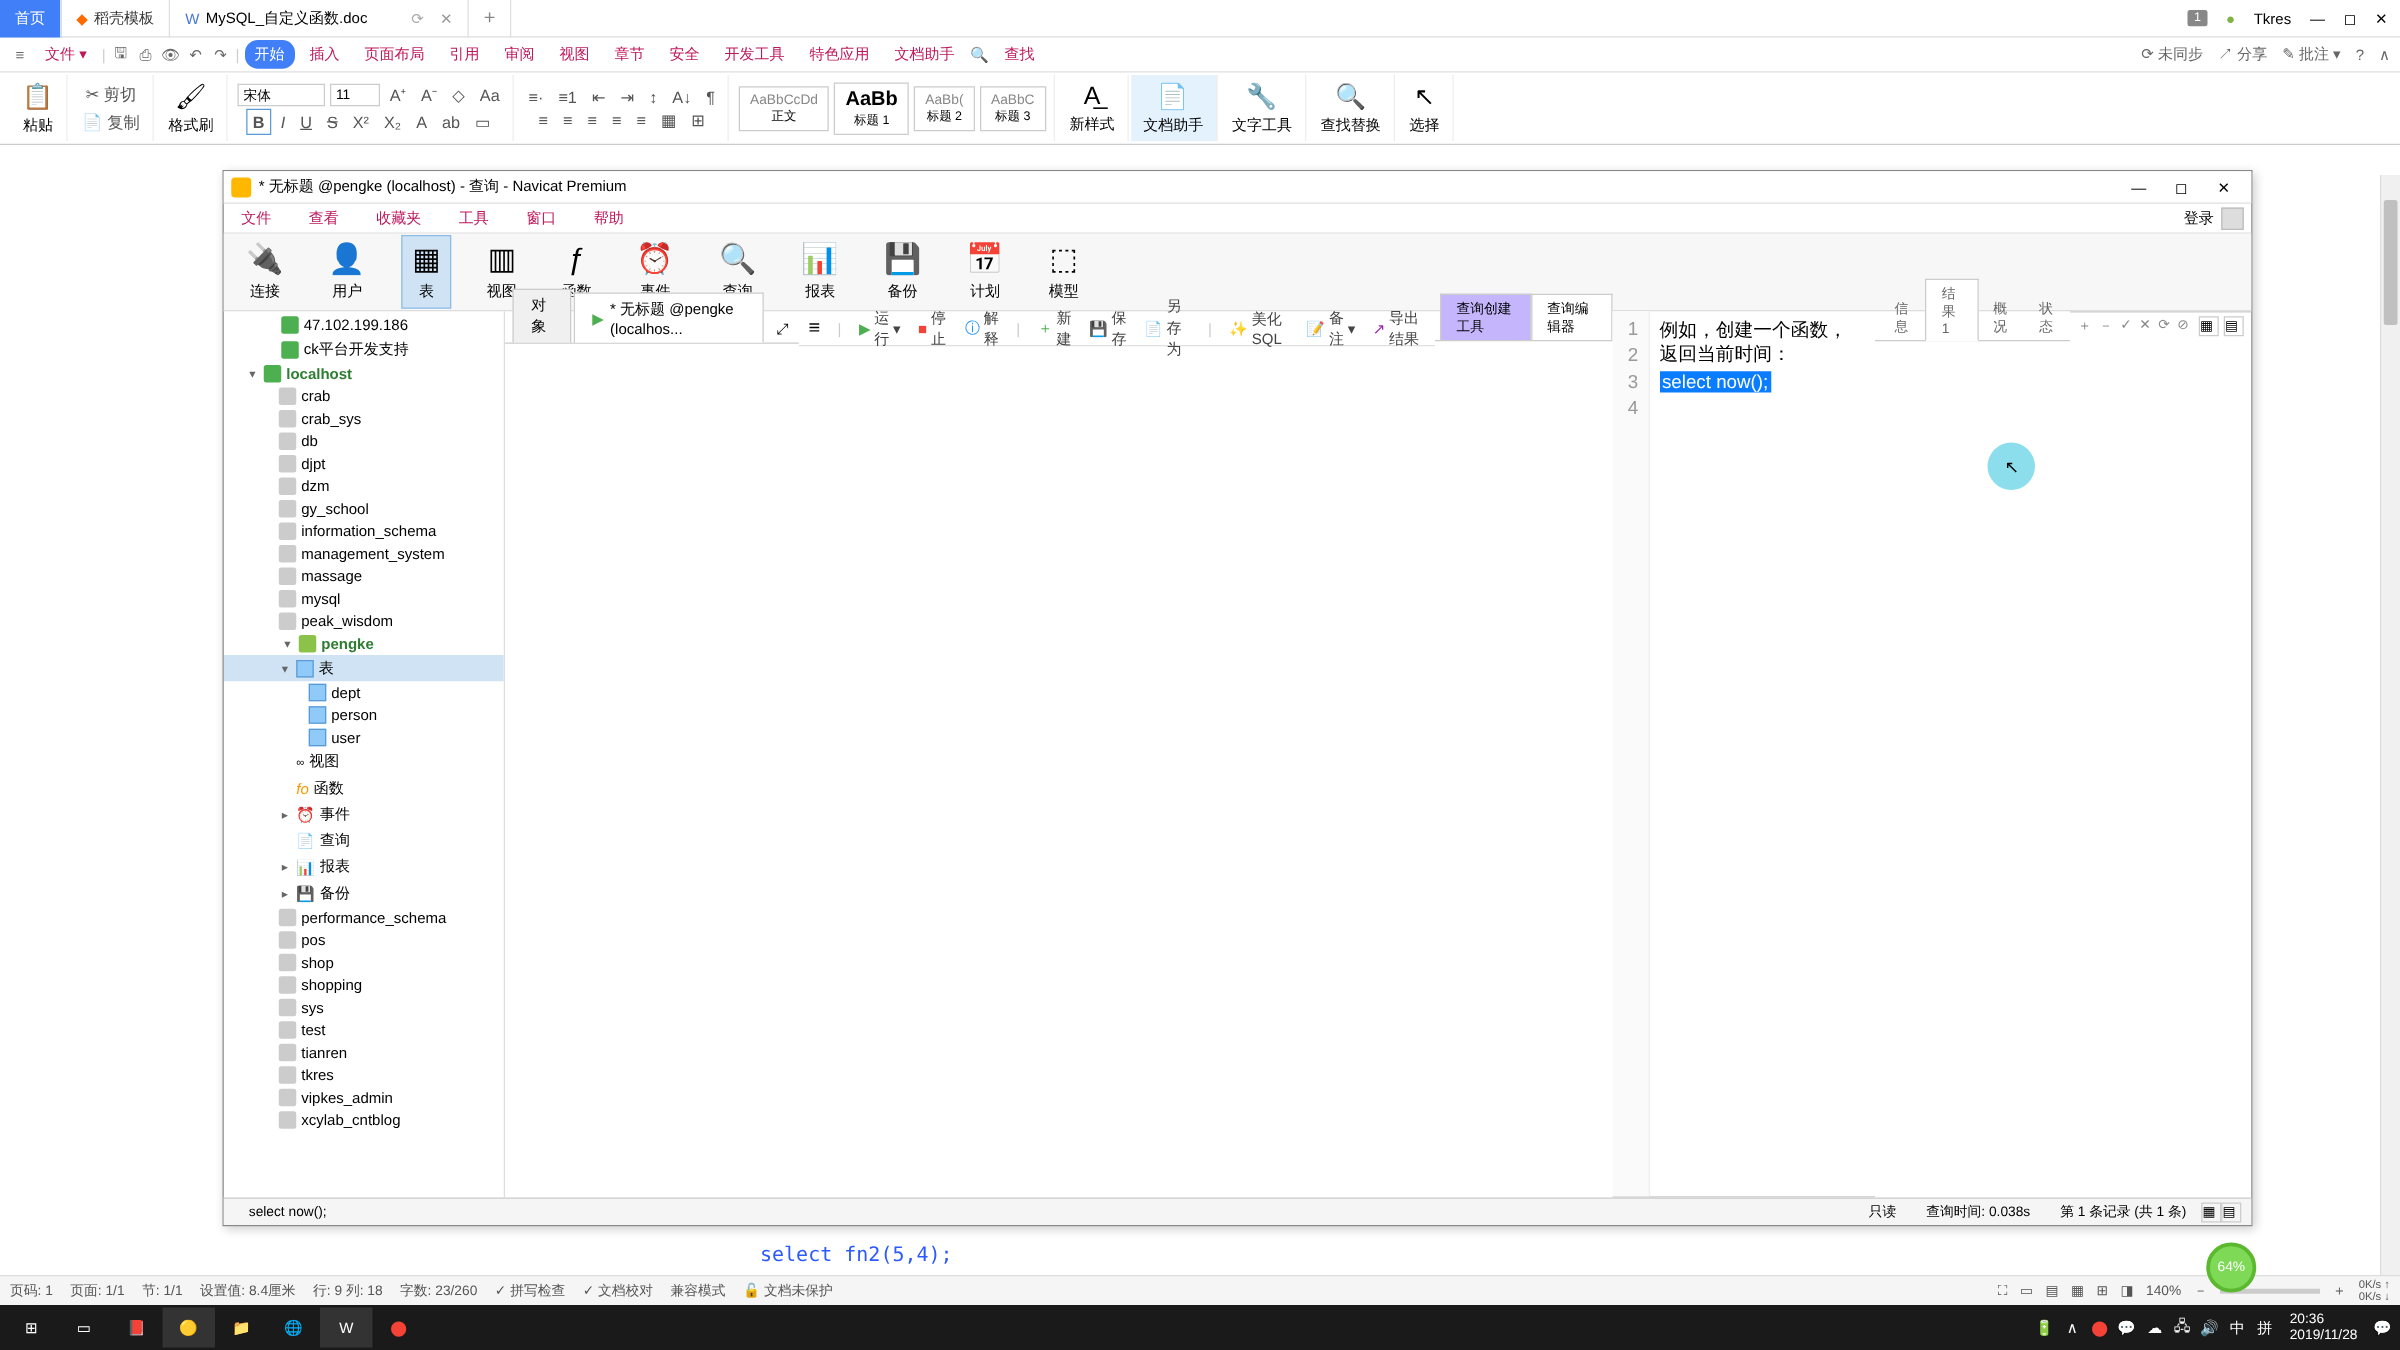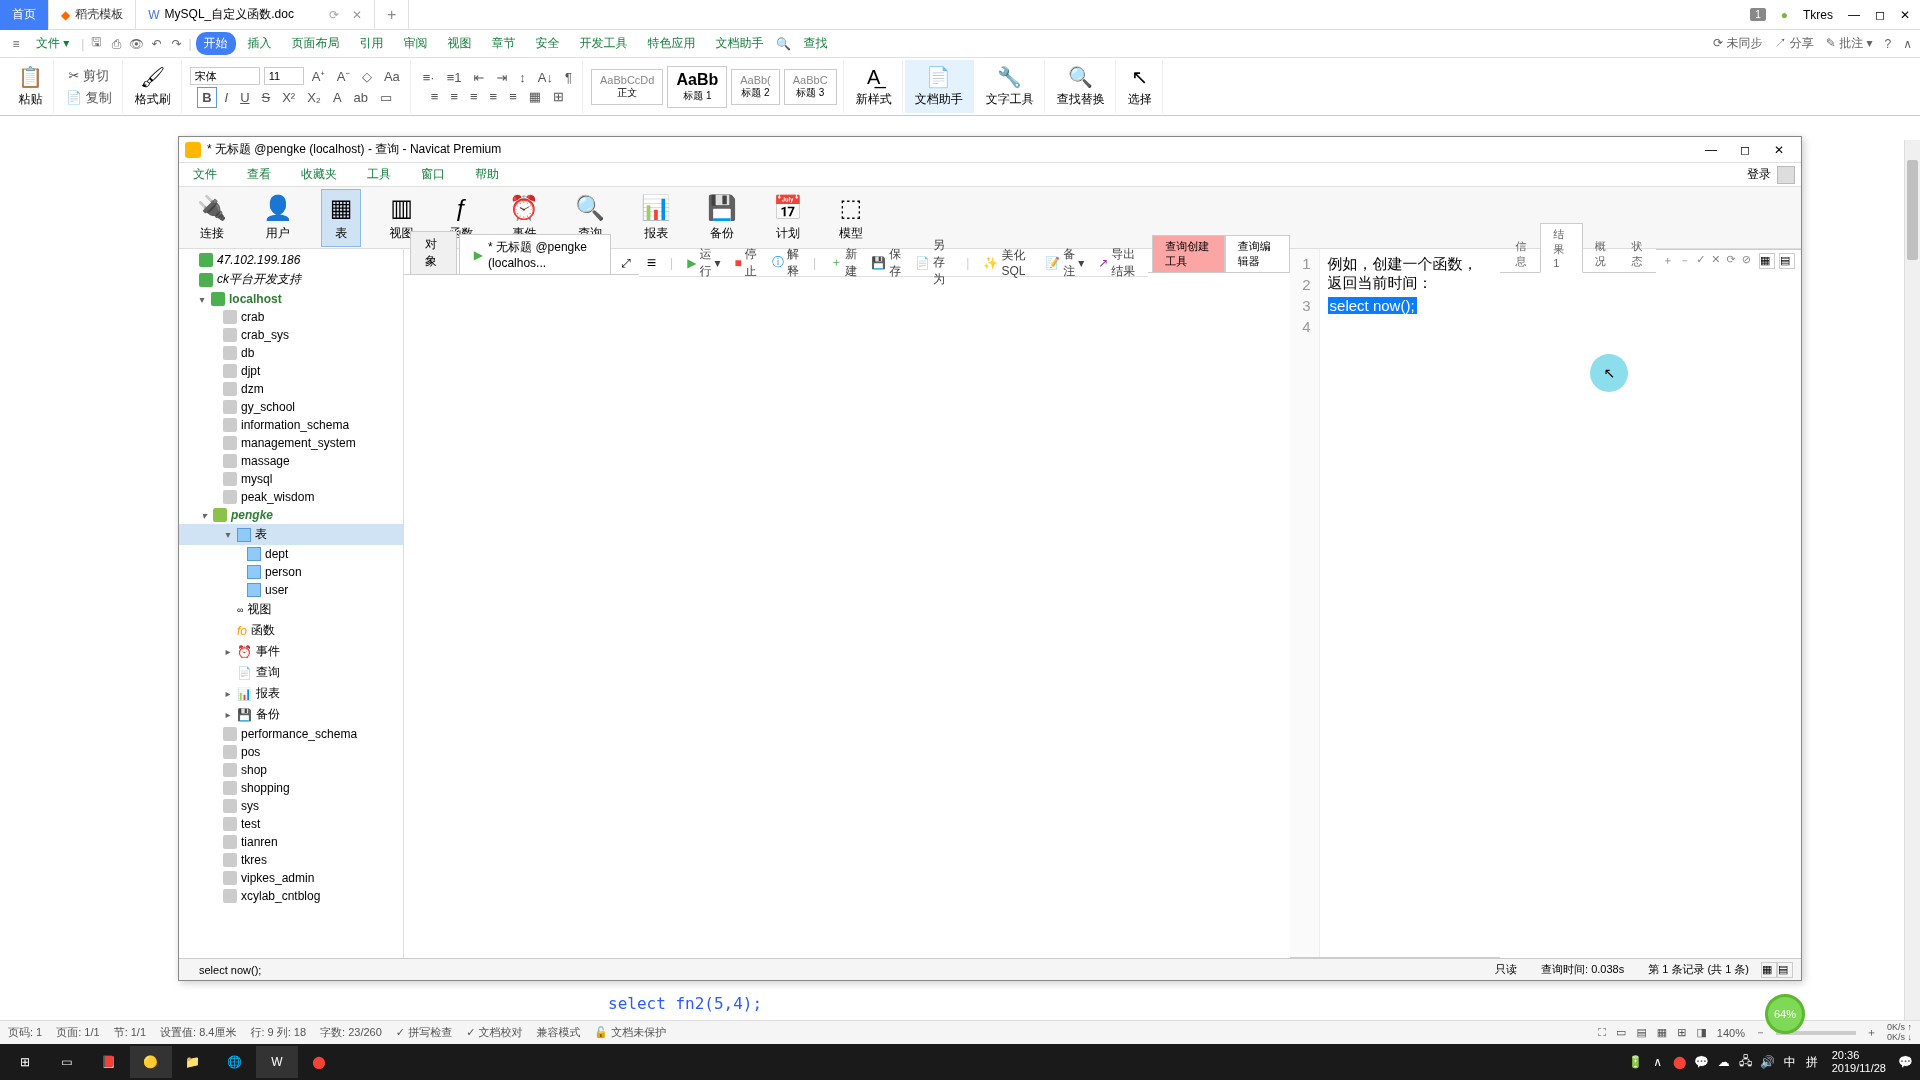--- a/index.html
+++ b/index.html
@@ -9,21 +9,21 @@
 .wps-titlebar { height: 30px; background: #fff; border-bottom: 1px solid #ddd; display: flex; align-items: center; }
 .wps-tab { height: 30px; padding: 0 12px; display: flex; align-items: center; gap: 5px; border-right: 1px solid #e0e0e0; cursor: pointer; }
 .wps-tab.home { background: #417ff9; color: #fff; }
 .wps-tab.orange-icon { color: #333; }
 .wps-tab .close { margin-left: 8px; color: #999; }
 .wps-titlebar-right { margin-left: auto; display: flex; align-items: center; gap: 15px; padding-right: 10px; }
 .badge-1 { background: #888; color: #fff; padding: 1px 5px; border-radius: 2px; font-size: 10px; }
 
 
 .wps-menubar { height: 28px; display: flex; align-items: center; padding: 0 8px; gap: 4px; border-bottom: 1px solid #e0e0e0; }
-.menu-item { padding: 3px 8px; cursor: pointer; color: #15803d; }
+.menu-item { padding: 3px 8px; cursor: pointer; color: #be185d; }
 .menu-item.active { background: #417ff9; color: #fff; border-radius: 10px; }
 .menu-icon { width: 16px; height: 16px; display: inline-flex; align-items: center; justify-content: center; color: #666; }
 .wps-menubar-right { margin-left: auto; display: flex; gap: 12px; align-items: center; color: #666; }
 
 
 .wps-toolbar { height: 58px; display: flex; align-items: center; padding: 2px 8px; border-bottom: 1px solid #ccc; gap: 2px; }
 .tool-group { display: flex; flex-direction: column; align-items: center; padding: 0 6px; border-right: 1px solid #eee; height: 100%; justify-content: center; }
 .tool-row { display: flex; gap: 4px; align-items: center; }
 .big-btn { display: flex; flex-direction: column; align-items: center; gap: 2px; padding: 4px; cursor: pointer; }
 .big-btn-icon { font-size: 20px; }
@@ -54,39 +54,39 @@
 .navicat-body { display: flex; height: calc(100% - 112px - 22px); }
 .navicat-tree { width: 225px; border-right: 1px solid #ddd; overflow-y: auto; padding: 2px 0; font-size: 12px; position: relative; }
 .tree-item { padding: 2px 4px 2px 18px; display: flex; align-items: center; gap: 4px; cursor: pointer; white-space: nowrap; }
 .tree-item.selected { background: #d0e3f5; }
 .tree-icon { width: 14px; height: 14px; display: inline-block; }
 .tree-icon.db { background: #8bc34a; border-radius: 2px; }
 .tree-icon.db-gray { background: #ccc; border-radius: 2px; }
 .tree-icon.server { background: #4caf50; border-radius: 2px; }
 .tree-icon.table { background: #90caf9; border: 1px solid #5a9bd5; }
 .expand { width: 10px; text-align: center; color: #666; font-size: 10px; }
-.indent-1 { padding-left: 20px; font-style: italic; }
+.indent-1 { padding-left: 46px; }
 .indent-2 { padding-left: 44px; }
 .indent-3 { padding-left: 58px; }
 .indent-4 { padding-left: 68px; }
 
 .navicat-main { flex: 1; display: flex; }
 .navicat-tabs { height: 26px; display: flex; align-items: flex-end; border-bottom: 1px solid #ccc; padding-left: 6px; gap: 2px; }
 .nav-tab { padding: 4px 14px; border: 1px solid #ccc; border-bottom: none; background: #f0f0f0; cursor: pointer; display: flex; align-items: center; gap: 5px; }
 .nav-tab.active { background: #fff; }
 
 .navicat-actionbar { height: 28px; display: flex; align-items: center; padding: 0 8px; gap: 14px; border-bottom: 1px solid #e0e0e0; font-size: 12px; }
 .action-btn { display: flex; align-items: center; gap: 3px; cursor: pointer; color: #444; }
 .action-btn .icon { font-size: 12px; }
 .action-btn.run .icon { color: #4caf50; }
 .action-btn.stop .icon { color: #f44336; }
 .burger { font-size: 16px; cursor: pointer; }
 
 .navicat-subtabs { height: 24px; display: flex; align-items: flex-end; border-bottom: 1px solid #ccc; padding-left: 4px; }
-.sub-tab { padding: 3px 12px; border: 1px solid #ccc; border-bottom: none; background: #fca5a5; cursor: pointer; font-size: 11px; }
+.sub-tab { padding: 3px 12px; border: 1px solid #ccc; border-bottom: none; background: #c4b5fd; cursor: pointer; font-size: 11px; }
 .sub-tab.active { background: #fff; }
 
 .sql-editor { flex: 0 0 210px; display: flex; font-family: Consolas, monospace; font-size: 15px; border-bottom: 1px solid #ccc; position: relative; }
 .line-numbers { width: 30px; text-align: right; padding: 6px 8px 0 0; color: #999; background: #fafafa; border-right: 1px solid #eee; }
 .line-numbers div { height: 21px; }
 .sql-code { padding: 6px 8px; flex: 1; }
 .sql-code div { height: 21px; }
 .sql-selected { background: #0a7cff; color: #fff; padding: 0 2px; }
 .cursor-highlight { position: absolute; left: 300px; top: 105px; width: 38px; height: 38px; border-radius: 50%; background: rgba(64,200,224,0.6); pointer-events: none; }
 .cursor-arrow { position: absolute; left: 314px; top: 116px; font-size: 14px; pointer-events: none; }

